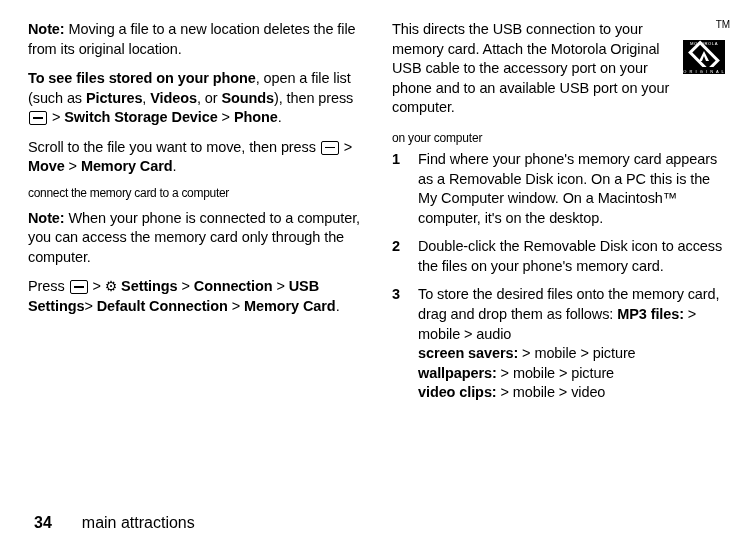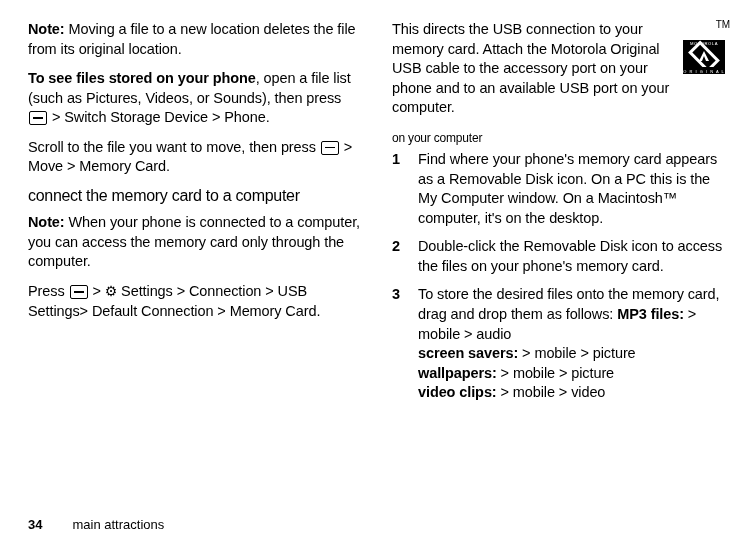--- a/index.html
+++ b/index.html
@@ -18,23 +18,23 @@
       height: 490px;
     }
     .col {
       flex: 1;
       font-size: 14.5px;
       line-height: 1.35;
       letter-spacing: -0.1px;
     }
     .para { margin-bottom: 10px; }
     .bold { font-weight: bold; }
-    .condensed { font-family: "Arial Narrow", Arial, sans-serif; font-stretch: condensed; font-weight: normal; }
+    .condensed { font-family: "Arial Narrow", Arial, sans-serif; font-stretch: condensed; font-weight: bold; }
     h2.section {
-      font-size: 16px;
+      font-size: 12px;
       font-weight: normal;
       letter-spacing: -0.3px;
       margin: 8px 0 8px 0;
       line-height: 1.15;
     }
     h3.sub {
       font-size: 12px;
       font-weight: normal;
       letter-spacing: -0.2px;
       margin: 6px 0 4px 0;
@@ -83,22 +83,22 @@
       content: counter(step);
       position: absolute;
       left: 0;
       top: 0;
       font-weight: bold;
       font-family: "Arial Narrow", Arial, sans-serif;
     }
     .footer {
       position: absolute;
       bottom: 14px;
-      left: 28px;
-      font-size: 13px;
+      left: 34px;
+      font-size: 16px;
     }
     .footer .pagenum { font-weight: bold; margin-right: 30px; }
   </style>
 </head>
 <body>
 
 <div class="columns">
 
   <div class="col">
 

